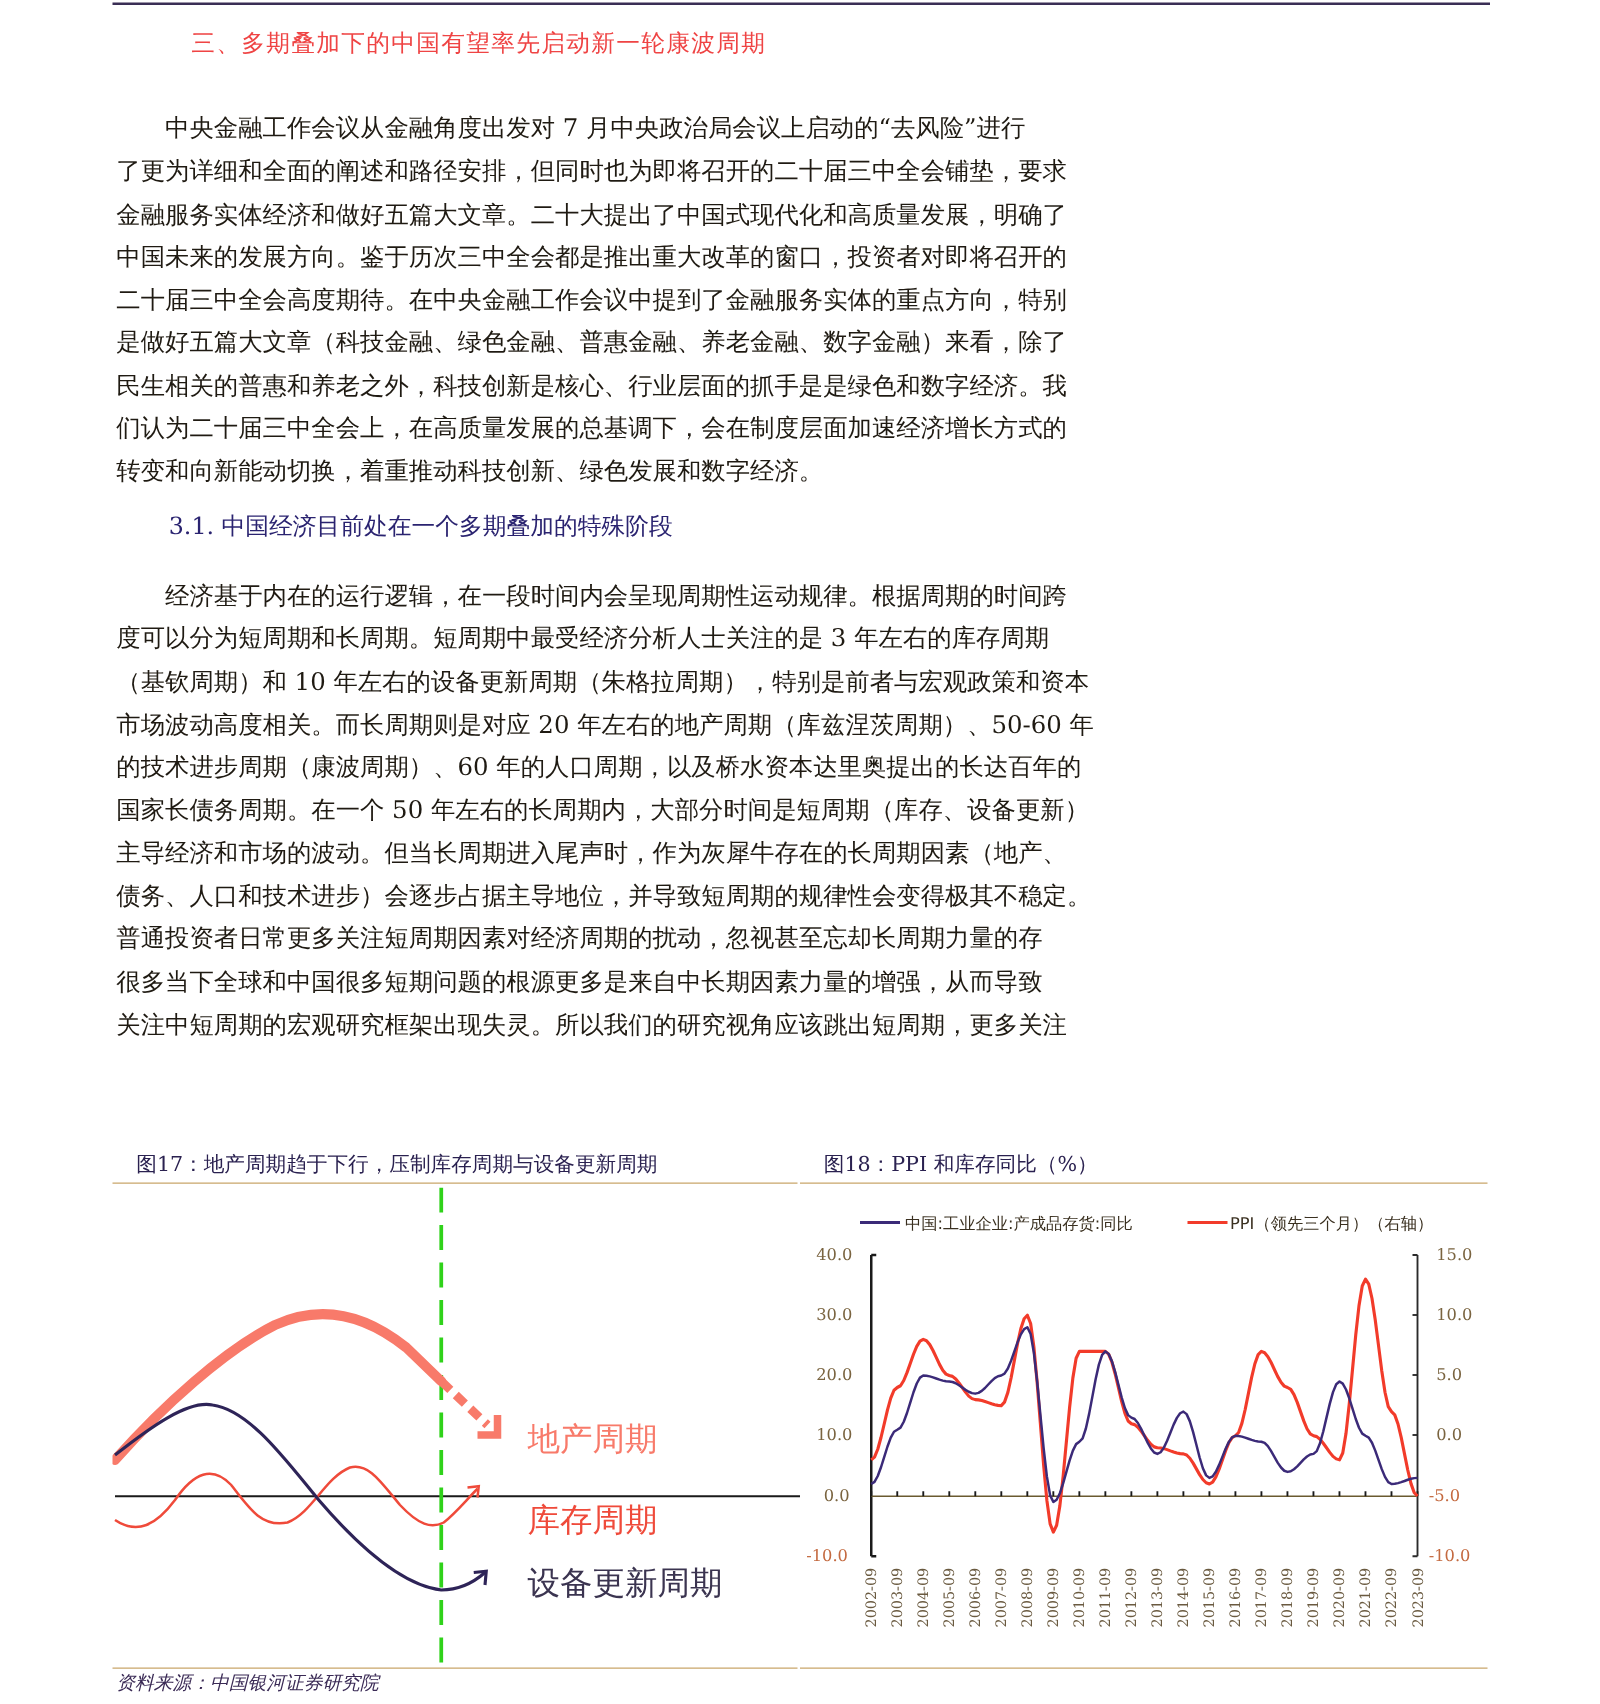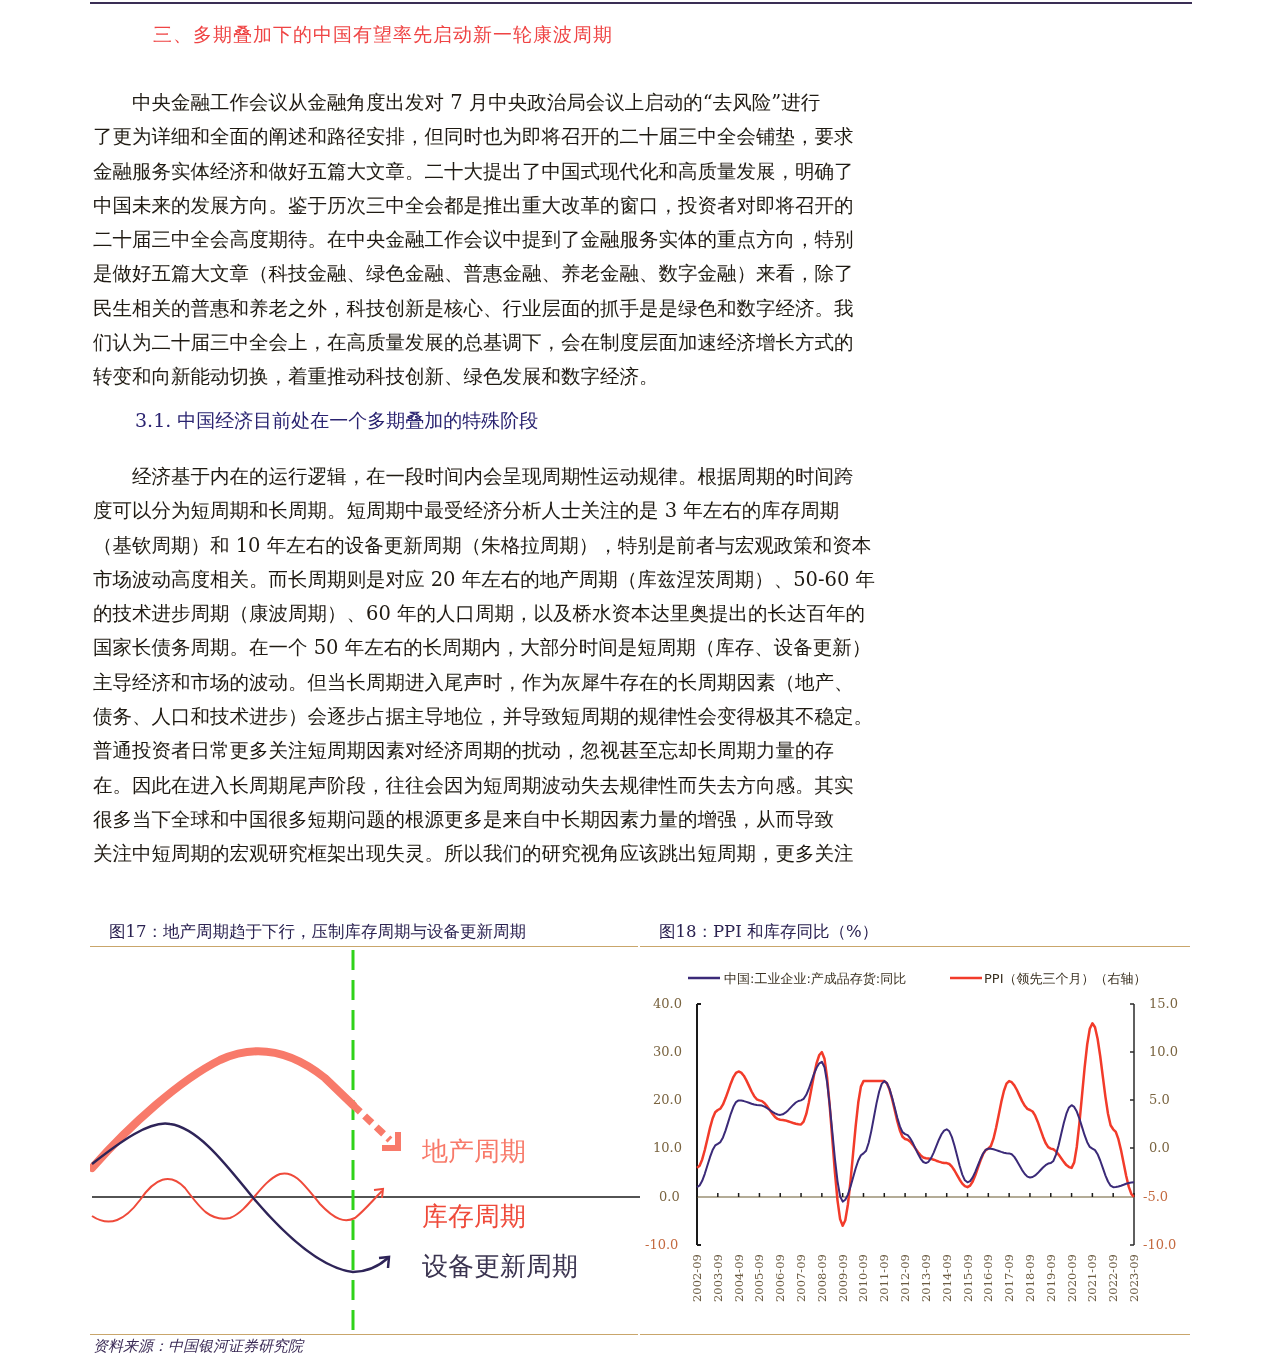--- a/index.html
+++ b/index.html
@@ -43,21 +43,20 @@
 <div class="para" style="top:460px;">
   <span>经济基于内在的运行逻辑，在一段时间内会呈现周期性运动规律。根据周期的时间跨</span>
   <span style="text-indent:0">度可以分为短周期和长周期。短周期中最受经济分析人士关注的是 3 年左右的库存周期</span>
   <span style="text-indent:0">（基钦周期）和 10 年左右的设备更新周期（朱格拉周期），特别是前者与宏观政策和资本</span>
   <span style="text-indent:0">市场波动高度相关。而长周期则是对应 20 年左右的地产周期（库兹涅茨周期）、50-60 年</span>
   <span style="text-indent:0">的技术进步周期（康波周期）、60 年的人口周期，以及桥水资本达里奥提出的长达百年的</span>
   <span style="text-indent:0">国家长债务周期。在一个 50 年左右的长周期内，大部分时间是短周期（库存、设备更新）</span>
   <span style="text-indent:0">主导经济和市场的波动。但当长周期进入尾声时，作为灰犀牛存在的长周期因素（地产、</span>
   <span style="text-indent:0">债务、人口和技术进步）会逐步占据主导地位，并导致短周期的规律性会变得极其不稳定。</span>
   <span style="text-indent:0">普通投资者日常更多关注短周期因素对经济周期的扰动，忽视甚至忘却长周期力量的存</span>
-  <span style="text-indent:0">在。因此在进入长周期尾声阶段，往往会因为短周期波动失去规律性而失去方向感。其实</span>
   <span style="text-indent:0">很多当下全球和中国很多短期问题的根源更多是来自中长期因素力量的增强，从而导致</span>
   <span style="text-indent:0">关注中短周期的宏观研究框架出现失灵。所以我们的研究视角应该跳出短周期，更多关注</span>
 </div>
 
 <div class="fig-title" style="left:93px;">图17：地产周期趋于下行，压制库存周期与设备更新周期</div>
 <div class="fig-rule" style="left:90px; width:548px;"></div>
 
 <svg width="552" height="385" viewBox="0 0 552 385" style="position:absolute; left:90px; top:950px;">
 
   <line x1="2" y1="247" x2="550" y2="247" stroke="#1a1a1a" stroke-width="1.5"></line>

